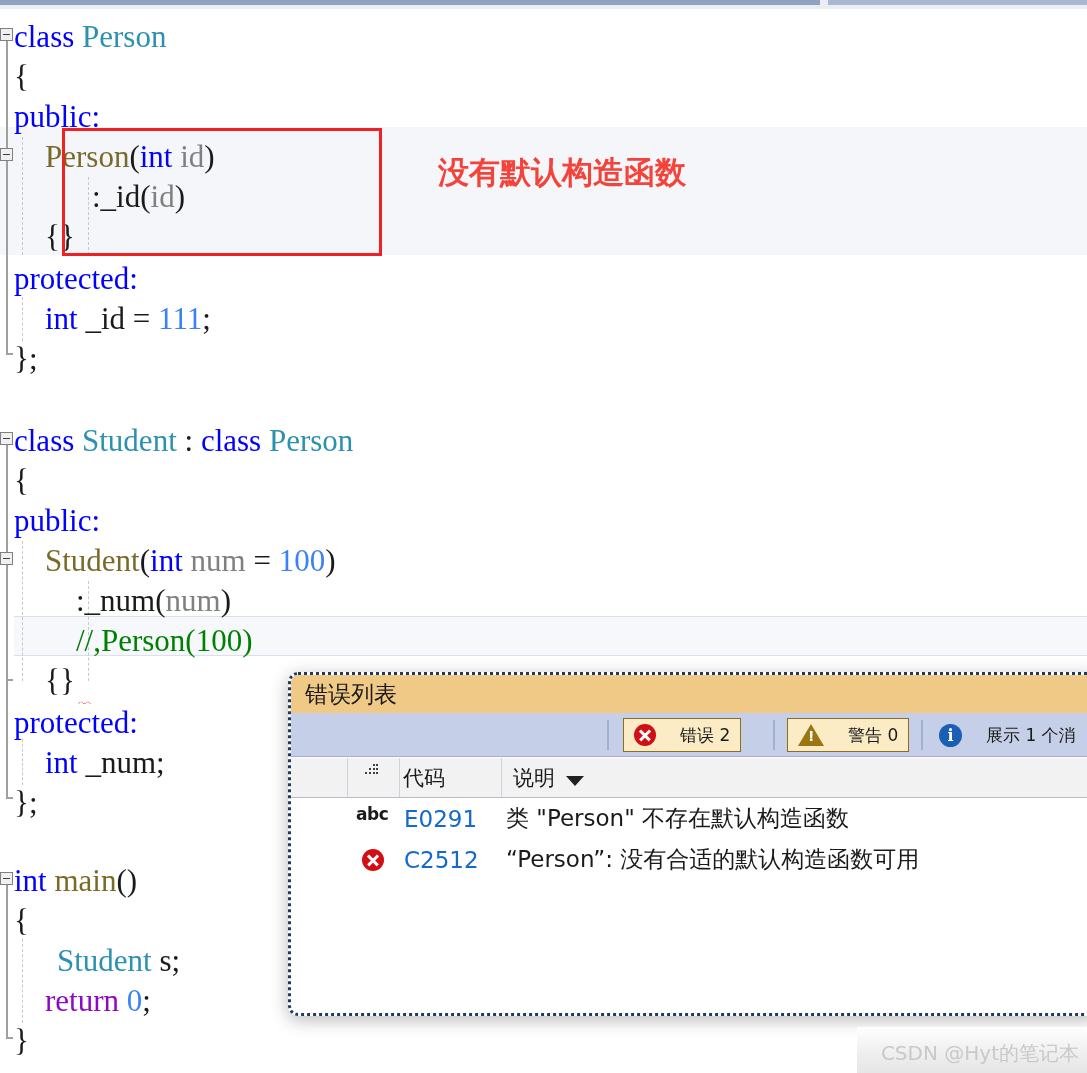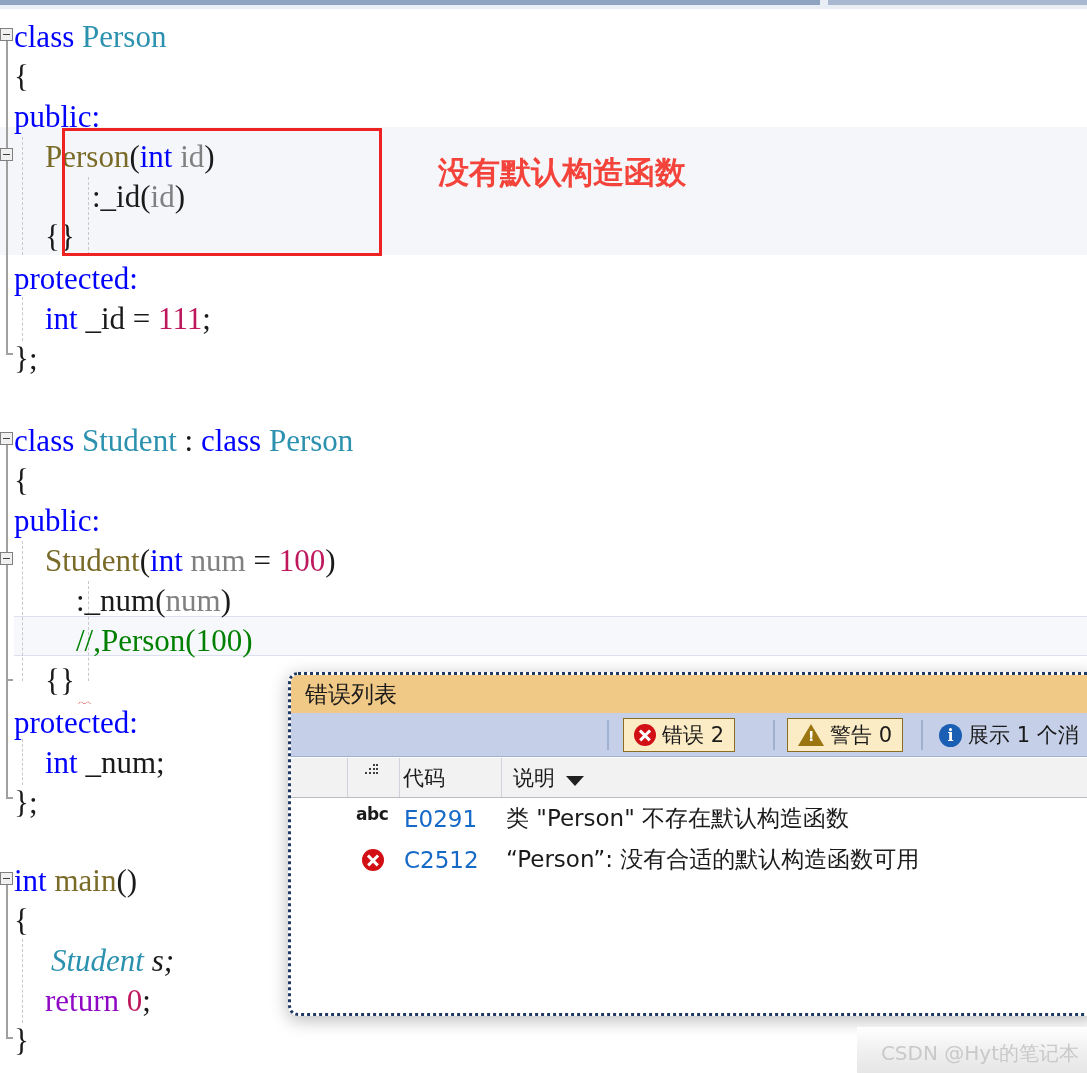--- a/index.html
+++ b/index.html
@@ -87,21 +87,21 @@
     line-height: 40px;
     white-space: pre;
     font-family: "Liberation Serif", "DejaVu Serif", serif;
     font-size: 31px;
     color: #1a1a1a;
   }
   .kw      { color: #0000ff; }
   .type    { color: #2b91af; }
   .fn      { color: #7a6a28; }
   .param   { color: #808080; }
-  .num     { color: #be185d; }
+  .num     { color: #3b82f6; }
   .cmt     { color: #008000; }
   .ctl     { color: #8f08c4; }
   .plain   { color: #1a1a1a; }
 
   
   .sel-band {
     position: absolute;
     left: 0;
     background: #f4f6fa;
   }
@@ -220,24 +220,24 @@
   .tb-item {
     position: absolute;
     top: 5px;
     height: 34px;
     display: flex;
     align-items: center;
     padding: 0 6px;
   }
   .tb-label {
     font-family: "DejaVu Sans", "Liberation Sans", sans-serif;
-    font-size: 21px;
-    color: #1a1a1a;
-    white-space: nowrap;
-    margin-left: 6px;
+    font-size: 17px;
+    color: #1a1a1a;
+    white-space: nowrap;
+    margin-left: 24px;
   }
   
   .ico-error {
     width: 22px; height: 22px;
     border-radius: 50%;
     background: #d10f14;
     position: relative;
     flex: 0 0 auto;
   }
   .ico-error::before, .ico-error::after {
@@ -469,21 +469,21 @@
         <div class="line" style="top: 492px; left: 14px;"><span class="kw">public:</span></div>
         <div class="line" style="top: 532px; left: 14px;"><span class="plain">    </span><span class="fn">Student</span><span class="plain">(</span><span class="kw">int</span><span class="plain"> </span><span class="param">num</span><span class="plain"> = </span><span class="num">100</span><span class="plain">)</span></div>
         <div class="line" style="top: 572px; left: 14px;"><span class="plain">        :_num(</span><span class="param">num</span><span class="plain">)</span></div>
         <div class="line" style="top: 612px; left: 14px;"><span class="cmt">        //,Person(100)</span></div>
         <div class="line" style="top: 652px; left: 14px;"><span class="plain">    {}</span></div>
         <div class="line" style="top: 694px; left: 14px;"><span class="kw">protected:</span></div>
         <div class="line" style="top: 734px; left: 14px;"><span class="plain">    </span><span class="kw">int</span><span class="plain"> _num;</span></div>
         <div class="line" style="top: 774px; left: 14px;"><span class="plain">};</span></div>
         <div class="line" style="top: 852px; left: 14px;"><span class="kw">int</span><span class="plain"> </span><span class="fn">main</span><span class="plain">()</span></div>
         <div class="line" style="top: 892px; left: 14px;"><span class="plain">{</span></div>
-        <div class="line" style="top: 932px; left: 20px; font-style: italic;"><span class="plain">    </span><span class="type">Student</span><span class="plain"> s;</span></div>
+        <div class="line" style="top: 932px; left: 26px;"><span class="plain">    </span><span class="type">Student</span><span class="plain"> s;</span></div>
         <div class="line" style="top: 972px; left: 14px;"><span class="plain">    </span><span class="ctl">return</span><span class="plain"> </span><span class="num">0</span><span class="plain">;</span></div>
         <div class="line" style="top: 1012px; left: 14px;"><span class="plain">}</span></div>
       </div>
 
     <div class="squiggle" style="left:78px;top:690px;width:30px;">﹋﹋﹋</div>
 
     <div id="red-box" style="left:62px;top:119px;width:320px;height:128px;"></div>
 
     <div id="annotation" style="left:438px;top:143px;">没有默认构造函数</div>
 

